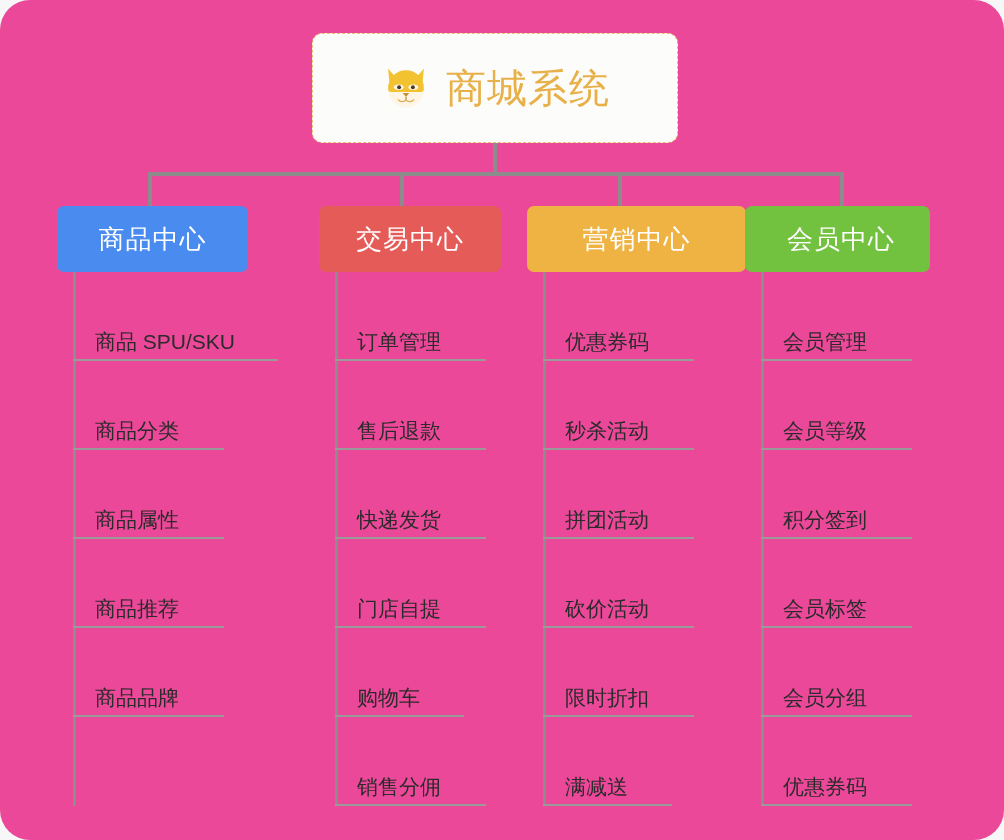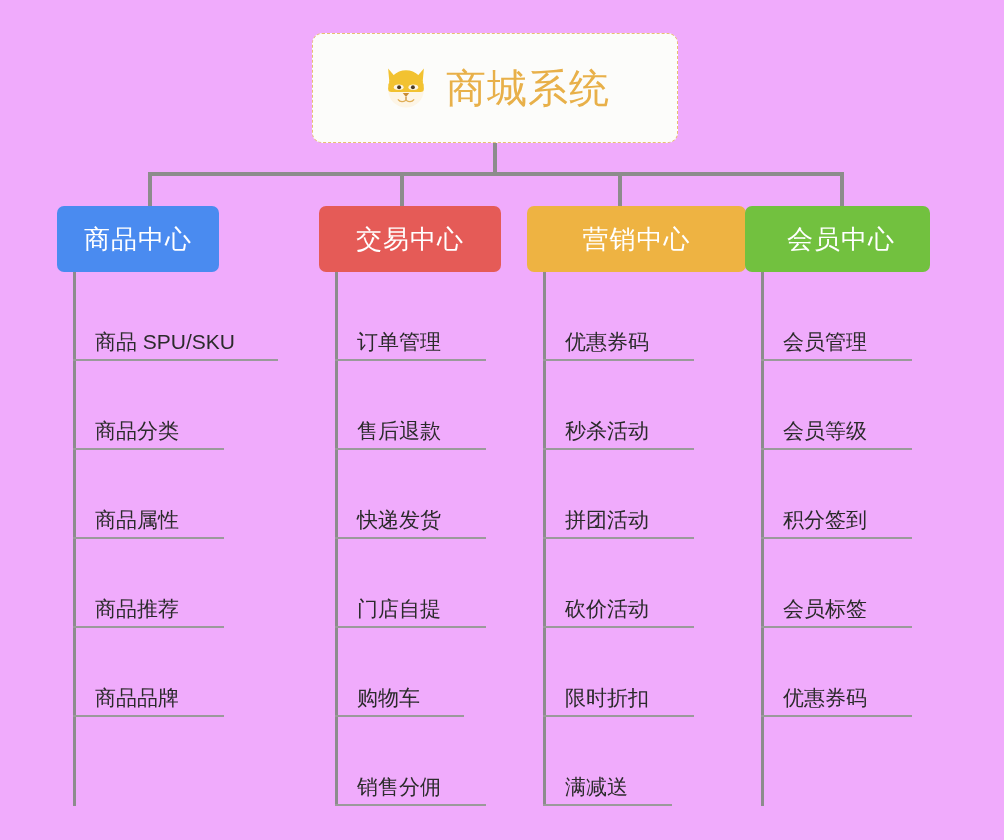--- a/index.html
+++ b/index.html
@@ -7,21 +7,22 @@
     width: 1004px;
     height: 840px;
     background: #f7f7f7;
     font-family: "Liberation Sans", "DejaVu Sans", sans-serif;
     overflow: hidden;
   }
   #canvas {
     position: relative;
     width: 1004px;
     height: 840px;
-    background: #f0abfc;
+    background: #ec4899;
+    border-radius: 30px;
   }
 
   
   .root-node {
     position: absolute;
     left: 312px;
     top: 33px;
     width: 366px;
     height: 110px;
     background: #fcfcfa;
@@ -134,21 +135,21 @@
   </div>
 
   <div class="conn conn-v" style="left:493px; top:143px; height:32px;"></div>
   <div class="conn conn-h" style="left:148px; top:172px; width:696px;"></div>
   <div class="conn conn-v" style="left:148px; top:172px; height:36px;"></div>
   <div class="conn conn-v" style="left:400px; top:172px; height:36px;"></div>
   <div class="conn conn-v" style="left:618px; top:172px; height:36px;"></div>
   <div class="conn conn-v" style="left:840px; top:172px; height:36px;"></div>
 
   <div id="branches">
-      <div class="col" style="left: 57px; width: 162px;">
+      <div class="col" style="left: 57px; width: 191px;">
         <div class="cat-header" style="background: rgb(74, 139, 240);">商品中心</div>
         <div class="trunk" style="height: 534px; background: rgb(140, 140, 140);"></div>
         <div class="items">
           <div class="item">
             <span class="item-label">商品 SPU/SKU</span>
             <div class="item-underline" style="width: 205px;"></div>
           </div>
           <div class="item">
             <span class="item-label">商品分类</span>
             <div class="item-underline" style="width: 151px;"></div>
@@ -241,20 +242,24 @@
           </div>
           <div class="item">
             <span class="item-label">积分签到</span>
             <div class="item-underline" style="width: 151px;"></div>
           </div>
           <div class="item">
             <span class="item-label">会员标签</span>
             <div class="item-underline" style="width: 151px;"></div>
           </div>
           <div class="item">
+            <span class="item-label">会员分组</span>
+            <div class="item-underline" style="width: 151px;"></div>
+          </div>
+          <div class="item">
             <span class="item-label">优惠券码</span>
             <div class="item-underline" style="width: 151px;"></div>
           </div>
         </div>
       </div>
     </div>
 
 </div>
 
 </body></html>

